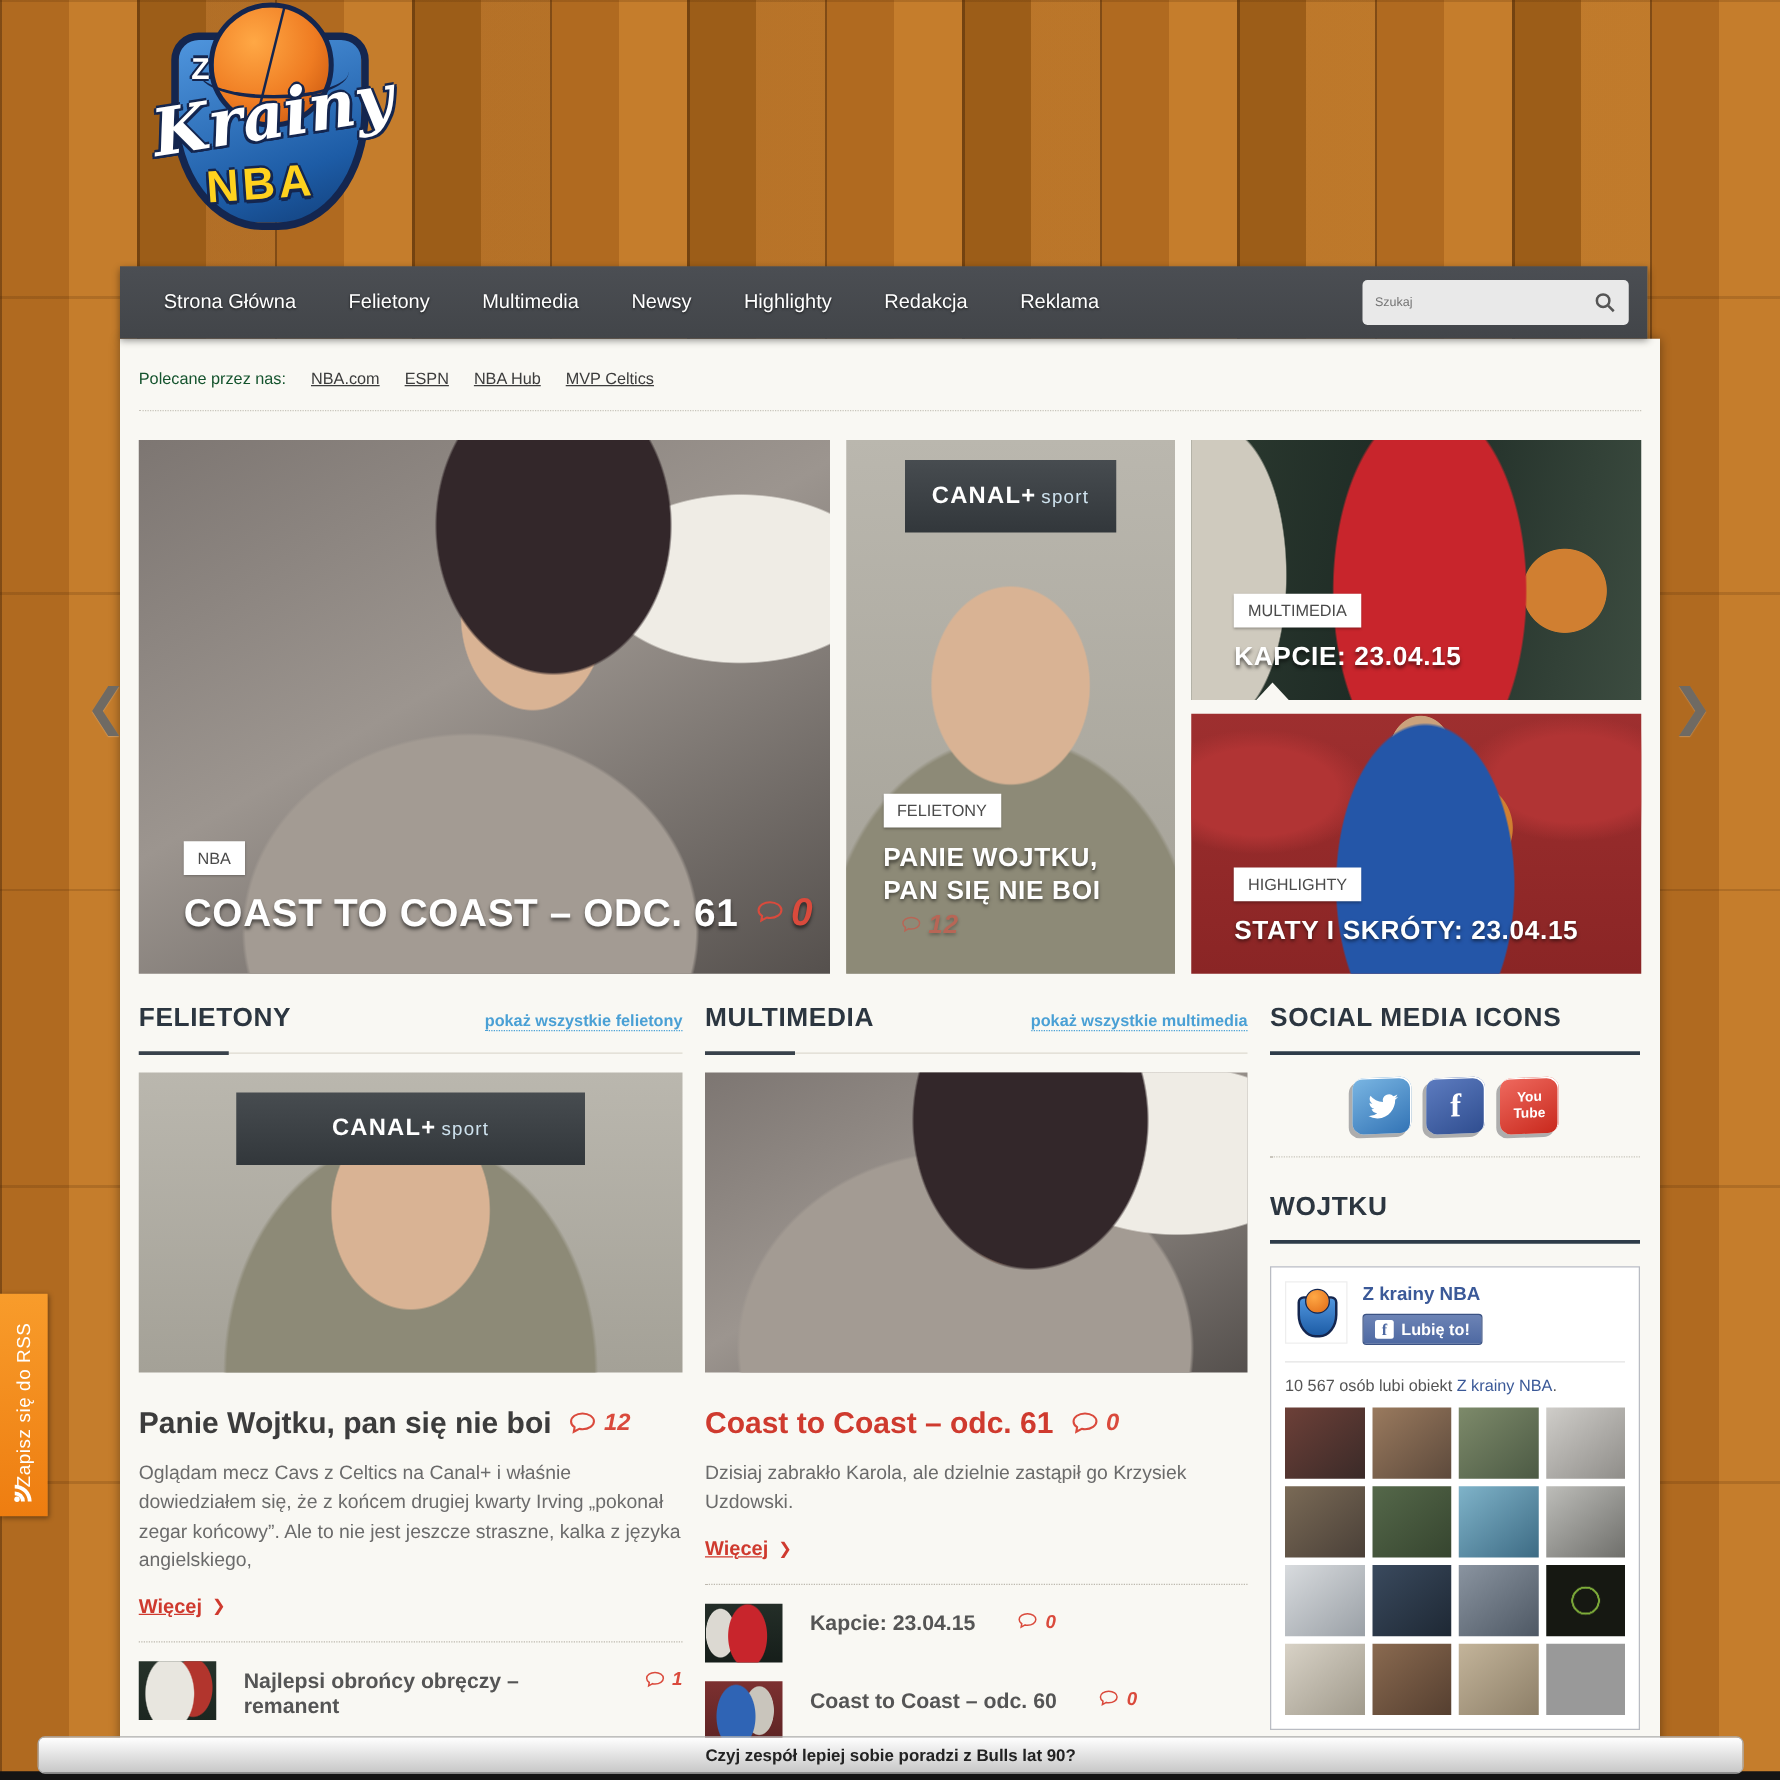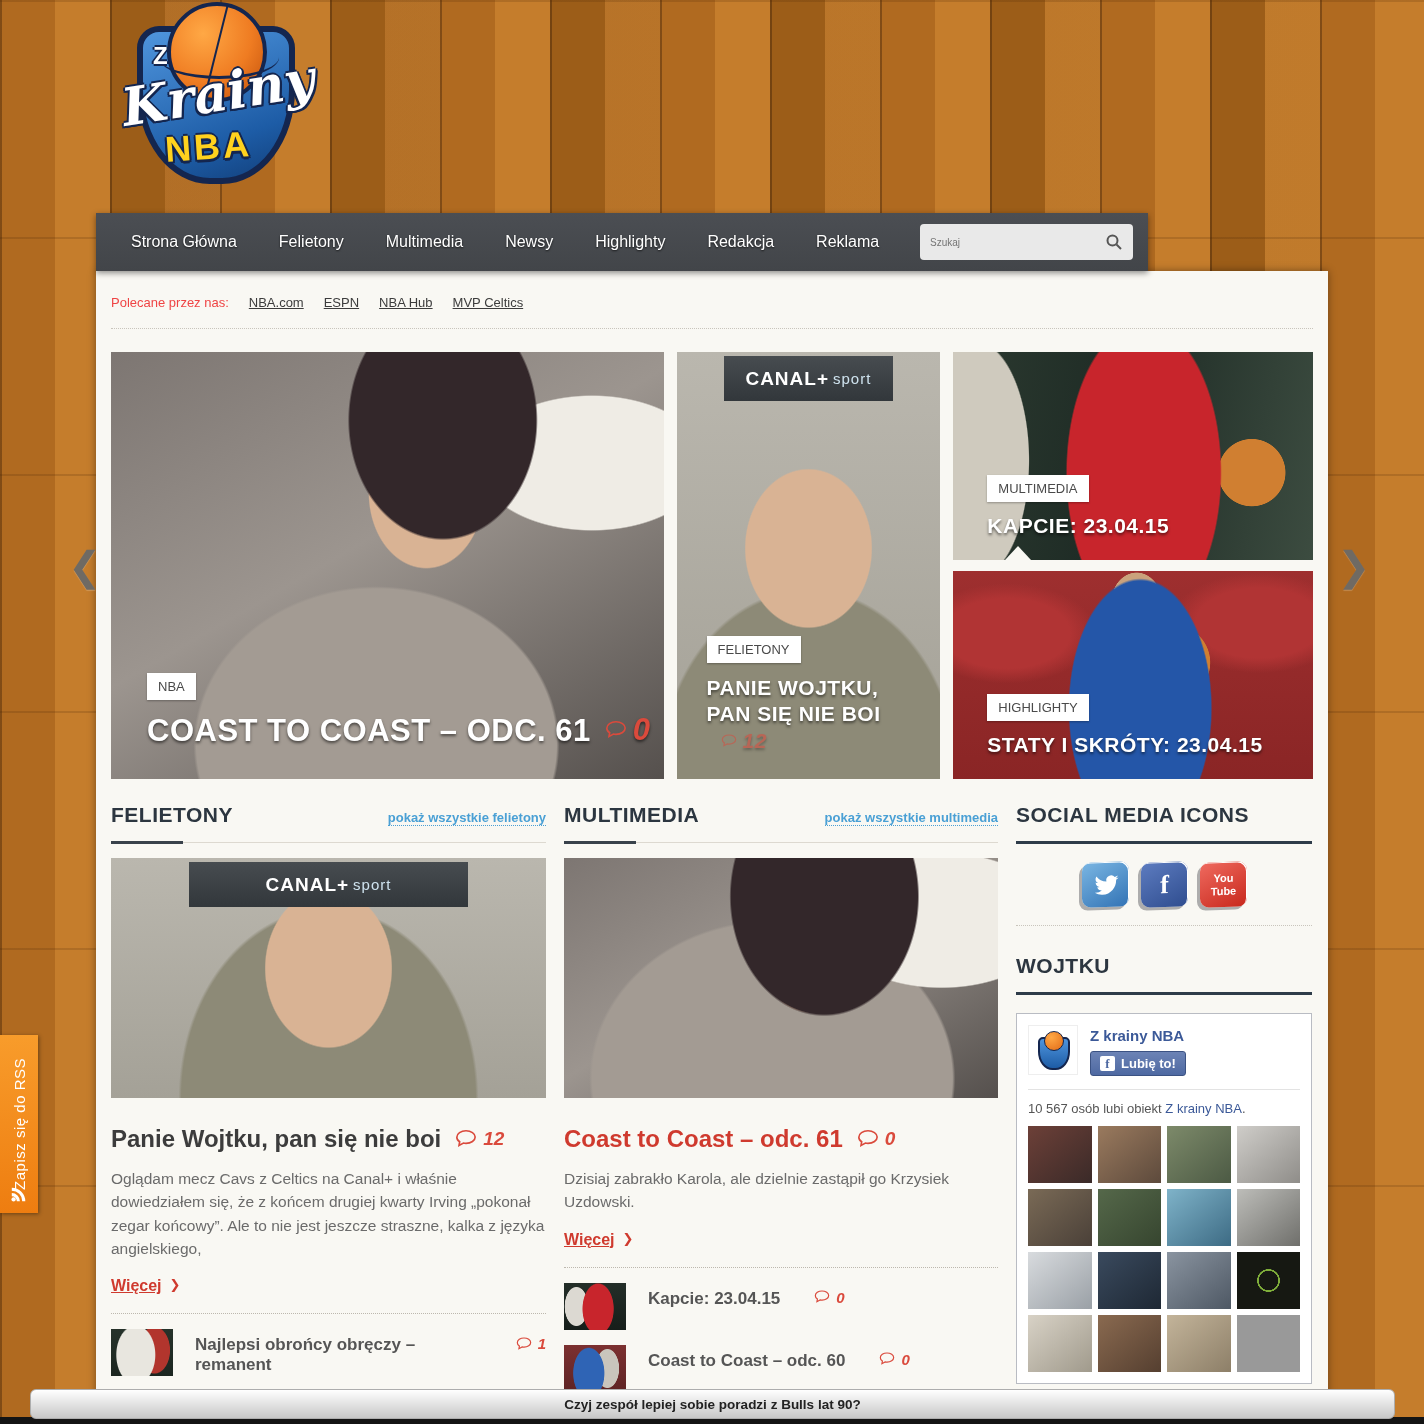--- a/index.html
+++ b/index.html
@@ -29,38 +29,38 @@
     text-shadow:-2px 0 #14264f,2px 0 #14264f,0 -2px #14264f,0 2px #14264f; }
   .logo-krainy { position:absolute; left:8px; top:62px; width:210px; text-align:center;
     font-family:"DejaVu Serif",serif; font-style:italic; font-weight:bold; font-size:52px; color:#fff;
     transform:rotate(-9deg);
     text-shadow:-2px 0 #14264f,2px 0 #14264f,0 -2px #14264f,0 2px #14264f,2px 2px #14264f,-2px 2px #14264f; }
   .logo-nba { position:absolute; left:60px; top:126px; font-size:36px; font-weight:800; letter-spacing:3px; color:#ffd21e;
     transform:rotate(-4deg);
     text-shadow:-2px 0 #14264f,2px 0 #14264f,0 -2px #14264f,0 3px #14264f,2px 2px #14264f,-2px 2px #14264f; }
 
   
-  .navbar { position:absolute; left:96px; top:213px; width:1052px; height:58px;
+  .navbar { position:absolute; left:96px; top:213px; width:1222px; height:58px;
     background:linear-gradient(#4b4e53,#424549); display:flex; align-items:center;
     box-shadow:0 2px 6px rgba(0,0,0,.45); z-index:4; padding-left:14px; }
   .navitem { color:#fff; font-size:16px; padding:0 21px; line-height:58px; cursor:pointer;
     text-shadow:0 1px 2px rgba(0,0,0,.7); }
   .search { margin-left:auto; margin-right:15px; width:213px; height:36px; background:#e9e9e9;
     border-radius:4px; display:flex; align-items:center; padding:0 10px; }
   .search input { flex:1; border:none; background:transparent; outline:none; font-size:10px; color:#555;
     font-family:inherit; }
   .search svg { flex:none; }
 
   
   .content { position:absolute; left:96px; top:271px; width:1232px; height:1153px;
     background:#f9f8f3; box-shadow:0 0 8px rgba(0,0,0,.4); padding:0 15px; }
 
   .recrow { display:flex; align-items:center; gap:20px; padding:24px 0 18px 0;
     border-bottom:1px dotted #c9c5bc; font-size:13px; }
-  .reclabel { color:#ef4444; }
+  .reclabel { color:#14532d; }
   .reclink { color:#3c3c3c; text-decoration:underline; cursor:pointer; }
 
   
   .hero { margin-top:23px; display:flex; gap:13px; height:427px; }
   .slide { position:relative; overflow:hidden; background:#888; }
   .s1 { width:553px; } .s2 { width:264px; }
   .rightcol { width:360px; display:flex; flex-direction:column; gap:11px; }
   .s3,.s4 { height:208px; position:relative; overflow:hidden; }
   .cap { position:absolute; left:36px; bottom:30px; z-index:2; }
   .s2 .cap { left:30px; bottom:24px; } .s3 .cap,.s4 .cap { left:34px; bottom:22px; }
@@ -83,21 +83,21 @@
   .ph-coast { background:
     radial-gradient(95px 120px at 60% 16%, #33272a 98%, transparent),
     radial-gradient(58px 76px at 57% 33%, #d9b394 98%, transparent),
     radial-gradient(115px 68px at 87% 26%, #efece5 98%, transparent),
     radial-gradient(300px 260px at 48% 92%, #a39b93 60%, transparent 61%),
     linear-gradient(150deg,#7d7672,#9c958f 45%,#55504d); }
   .ph-canal { background:
     radial-gradient(64px 80px at 50% 46%, #d9b394 98%, transparent),
     radial-gradient(150px 190px at 50% 100%, #8d8a77 98%, transparent),
     linear-gradient(#bab7ae,#a4a197); }
-  .sign { position:absolute; left:18%; top:4px; width:64%; height:45px; background:linear-gradient(#474c50,#32373b);
+  .sign { position:absolute; left:18%; top:16px; width:64%; height:58px; background:linear-gradient(#474c50,#32373b);
     color:#fff; display:flex; align-items:center; justify-content:center; font-weight:bold; font-size:19px;
     letter-spacing:1px; }
   .sign small { font-weight:normal; font-size:15px; margin-left:4px; color:#cfe3ef; }
   .ph-bulls { background:
     radial-gradient(78px 150px at 53% 58%, #c8252c 98%, transparent),
     radial-gradient(34px 34px at 83% 58%, #d07f31 98%, transparent),
     radial-gradient(55px 120px at 6% 52%, #cfcabe 98%, transparent),
     linear-gradient(100deg,#2c3a30,#1e2b25 45%,#3c4c40); }
   .ph-curry { background:
     radial-gradient(72px 130px at 52% 66%, #2456a8 98%, transparent),

